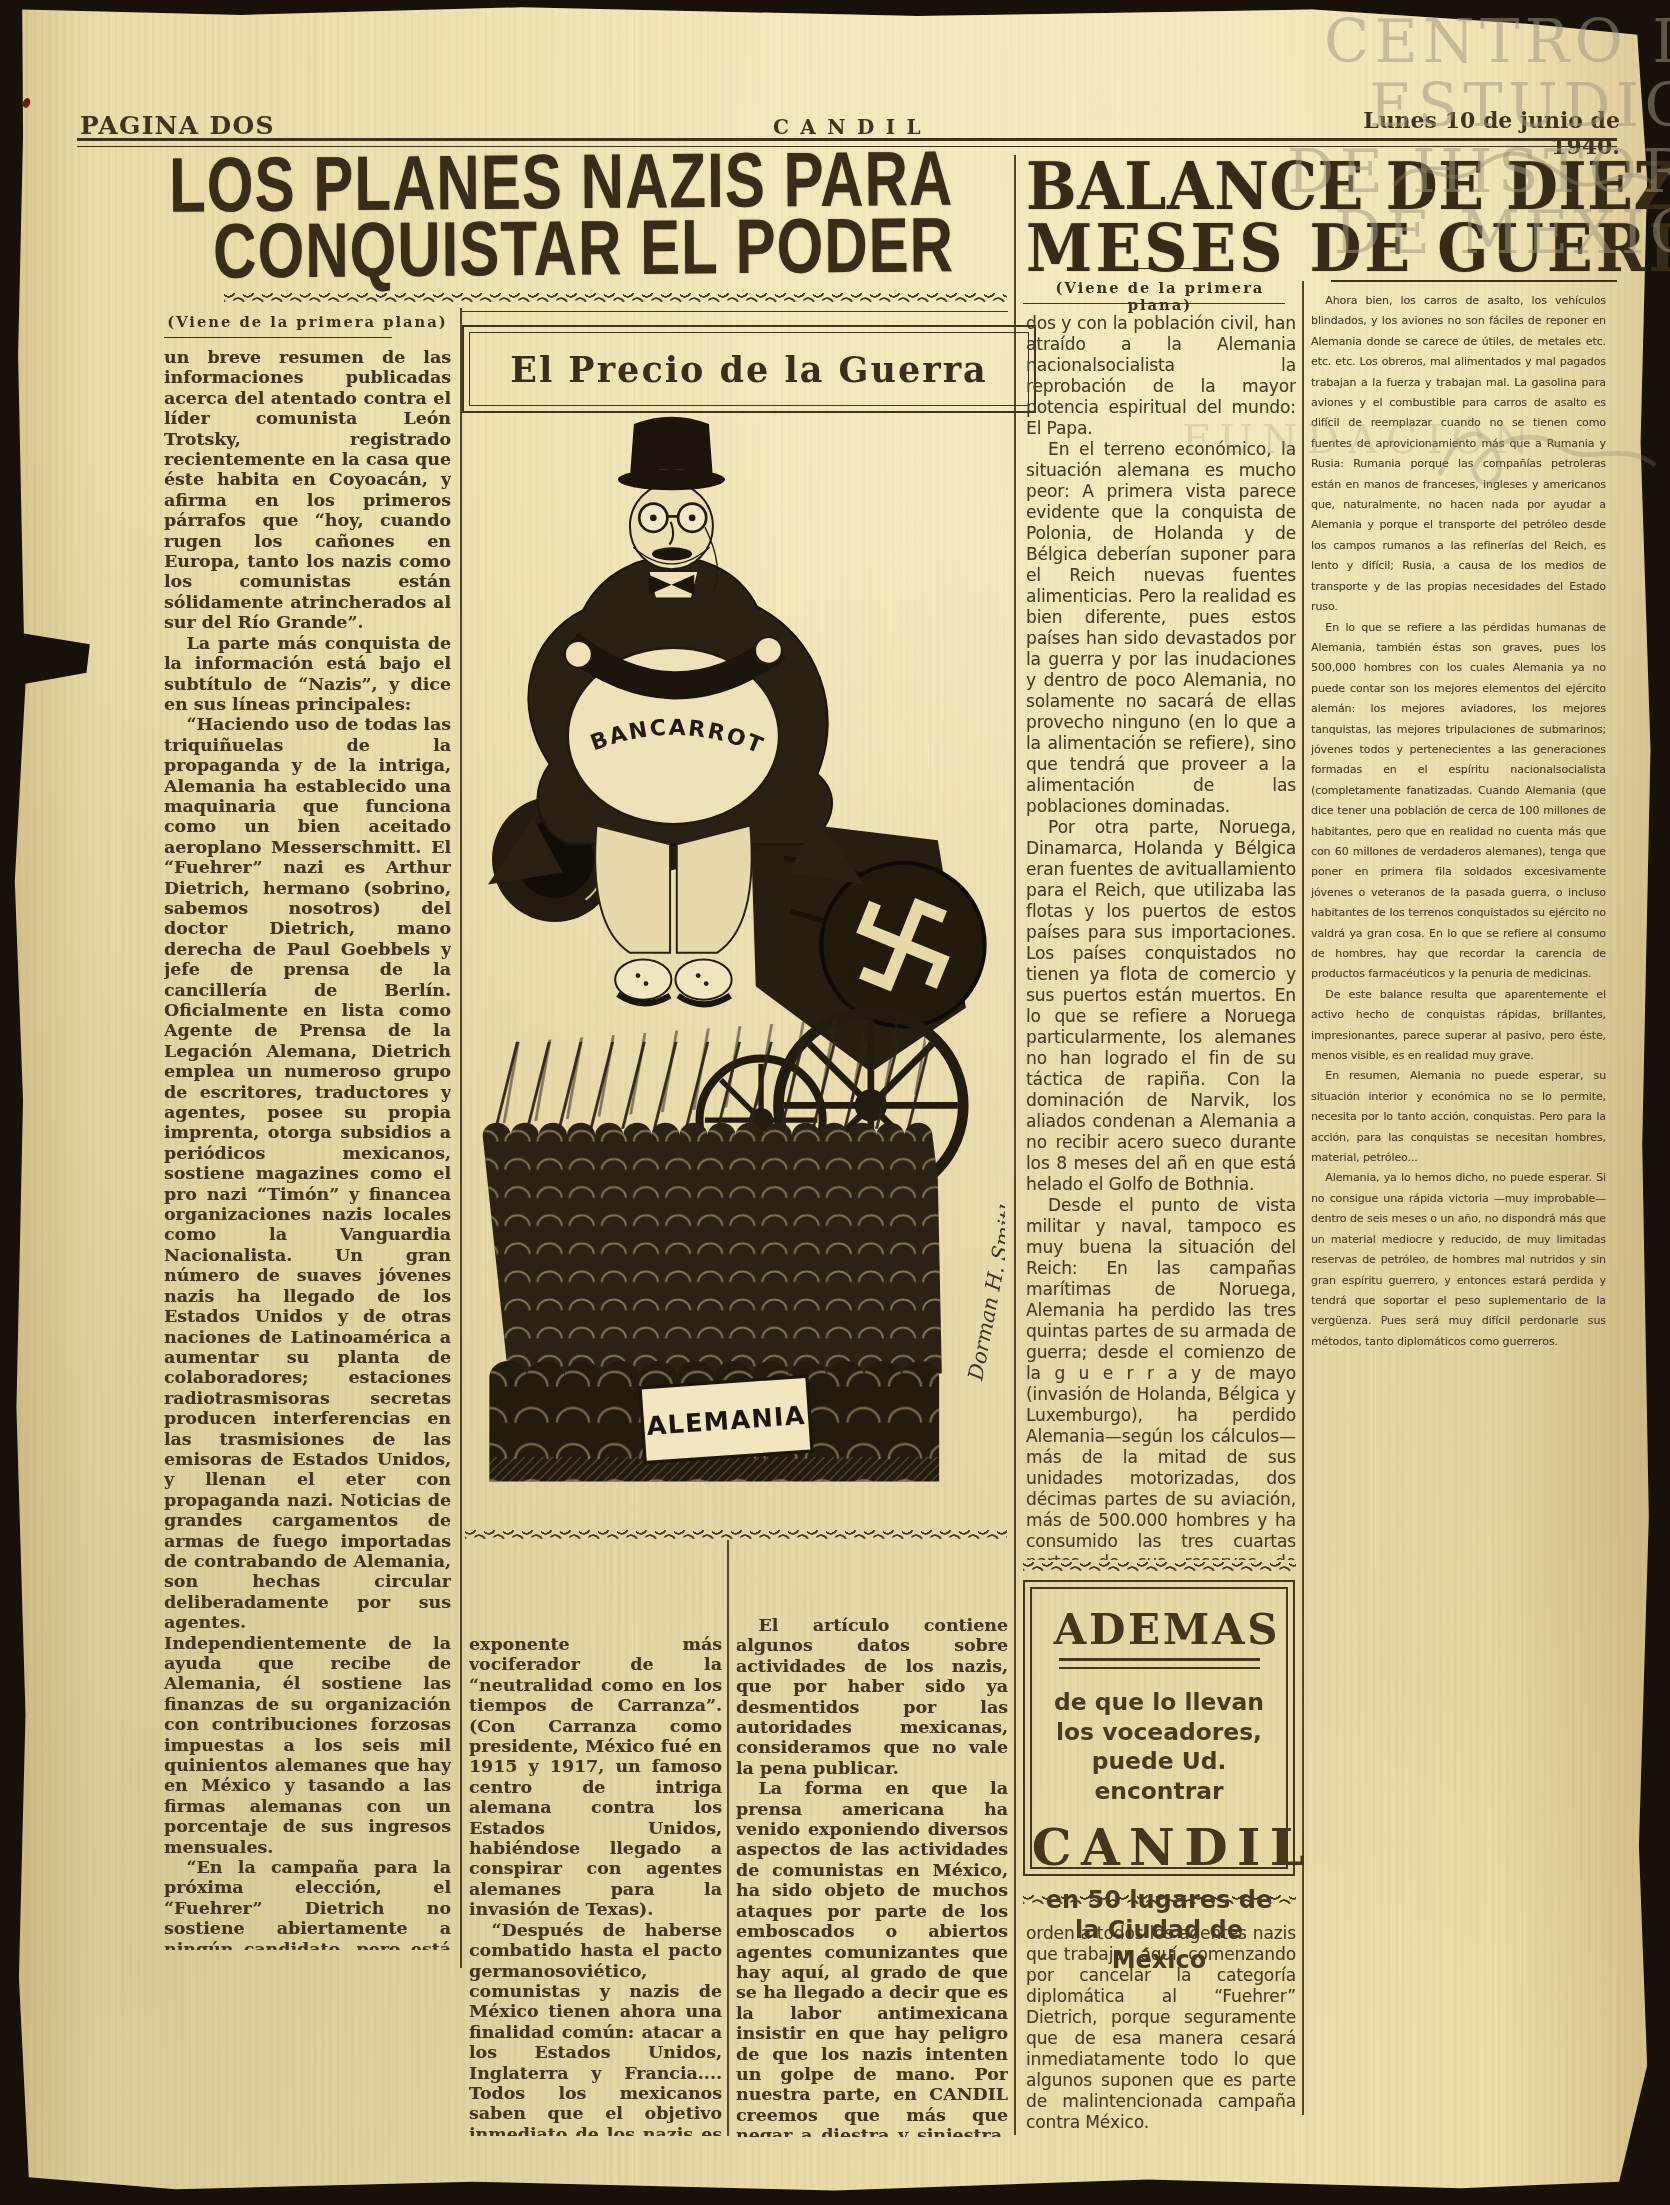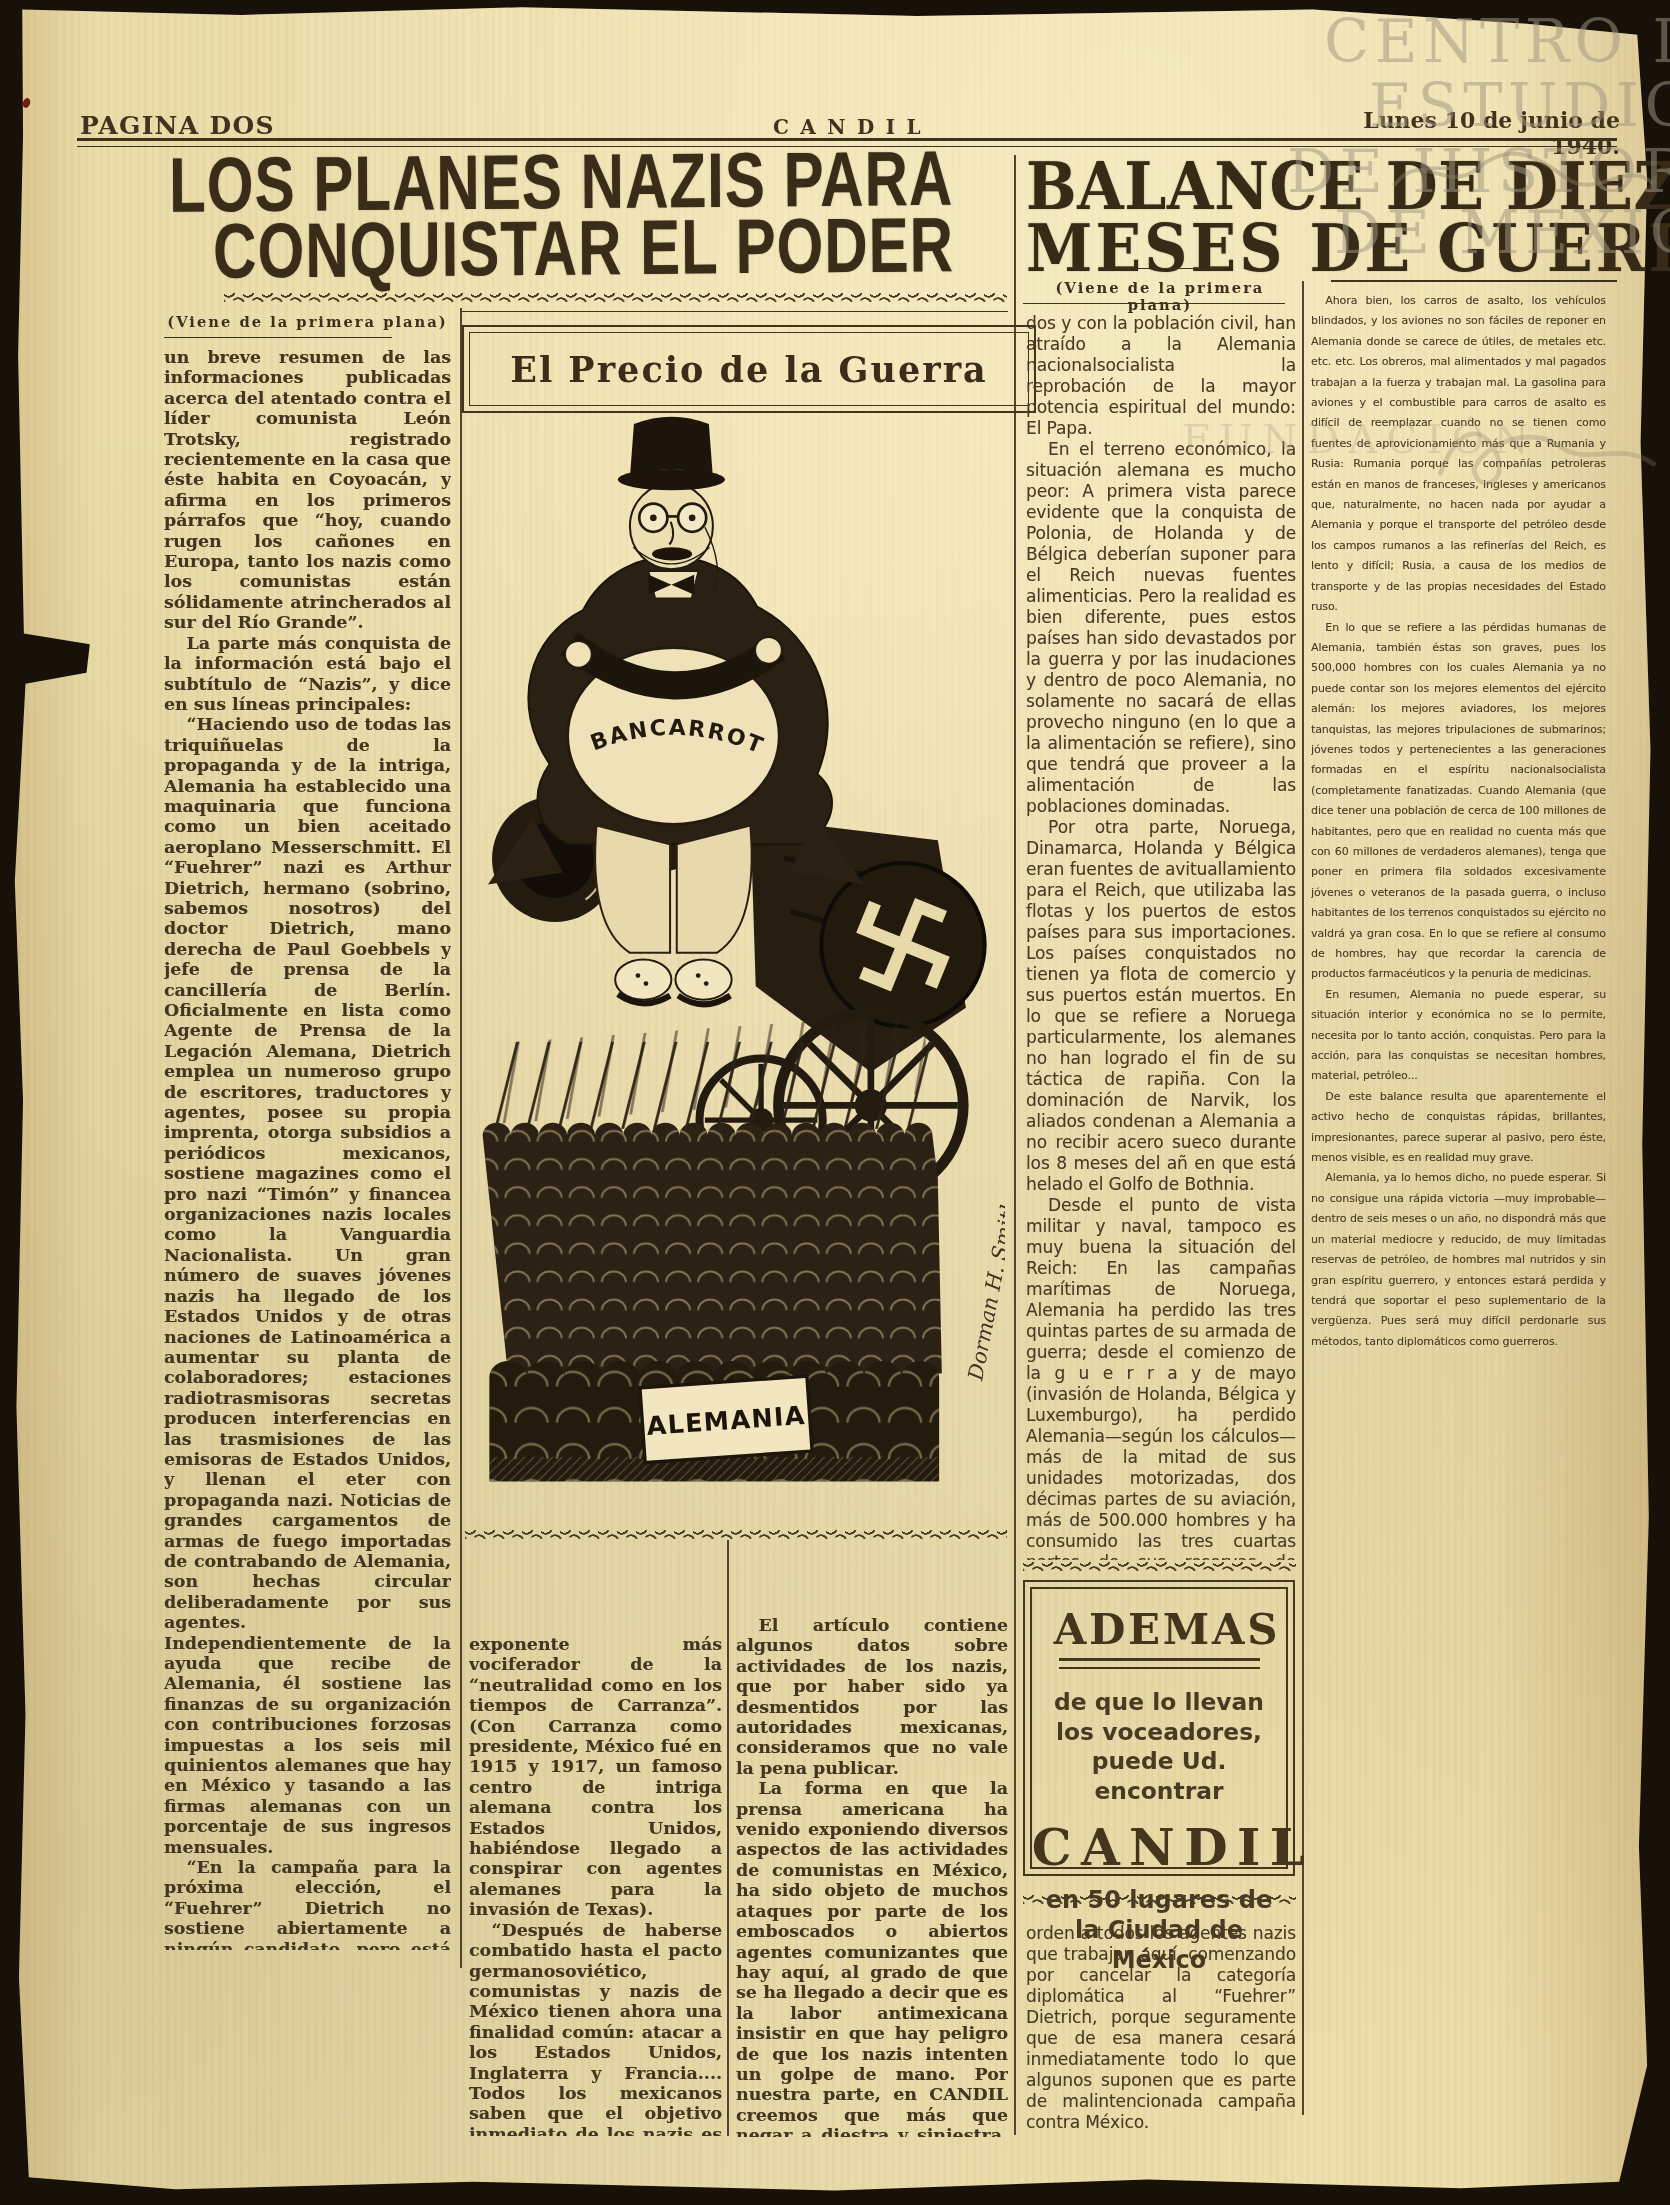--- a/index.html
+++ b/index.html
@@ -247,22 +247,22 @@
     </div>
   </div>
   <div class="abs wavy" style="left:1023px;top:1895px;width:273px;"></div>
   <div class="abs sansbody" style="left:1026px;top:1923px;width:270px;height:208px;">
     <p class="noind">orden a todos los agentes nazis que trabajan aquí, comenzando por cancelar la categoría diplomática al “Fuehrer” Dietrich, porque seguramente que de esa manera cesará inmediatamente todo lo que algunos suponen que es parte de malintencionada campaña contra México.</p>
   </div>
 
   <div class="abs sansbody" style="left:1311px;top:291px;width:295px;height:1825px;font-size:11px;line-height:20.4px;">
     <p>Ahora bien, los carros de asalto, los vehículos blindados, y los aviones no son fáciles de reponer en Alemania donde se carece de útiles, de metales etc. etc. etc. Los obreros, mal alimentados y mal pagados trabajan a la fuerza y trabajan mal. La gasolina para aviones y el combustible para carros de asalto es difícil de reemplazar cuando no se tienen como fuentes de aprovicionamiento más que a Rumania y Rusia: Rumania porque las compañías petroleras están en manos de franceses, ingleses y americanos que, naturalmente, no hacen nada por ayudar a Alemania y porque el transporte del petróleo desde los campos rumanos a las refinerías del Reich, es lento y difícil; Rusia, a causa de los medios de transporte y de las propias necesidades del Estado ruso.</p>
     <p>En lo que se refiere a las pérdidas humanas de Alemania, también éstas son graves, pues los 500,000 hombres con los cuales Alemania ya no puede contar son los mejores elementos del ejército alemán: los mejores aviadores, los mejores tanquistas, las mejores tripulaciones de submarinos; jóvenes todos y pertenecientes a las generaciones formadas en el espíritu nacionalsocialista (completamente fanatizadas. Cuando Alemania (que dice tener una población de cerca de 100 millones de habitantes, pero que en realidad no cuenta más que con 60 millones de verdaderos alemanes), tenga que poner en primera fila soldados excesivamente jóvenes o veteranos de la pasada guerra, o incluso habitantes de los terrenos conquistados su ejército no valdrá ya gran cosa. En lo que se refiere al consumo de hombres, hay que recordar la carencia de productos farmacéuticos y la penuria de medicinas.</p>
+    <p>De este balance resulta que aparentemente el activo hecho de conquistas rápidas, brillantes, impresionantes, parece superar al pasivo, pero éste, menos visible, es en realidad muy grave.</p>
     <p>En resumen, Alemania no puede esperar, su situación interior y económica no se lo permite, necesita por lo tanto acción, conquistas. Pero para la acción, para las conquistas se necesitan hombres, material, petróleo...</p>
-    <p>De este balance resulta que aparentemente el activo hecho de conquistas rápidas, brillantes, impresionantes, parece superar al pasivo, pero éste, menos visible, es en realidad muy grave.</p>
     <p>Alemania, ya lo hemos dicho, no puede esperar. Si no consigue una rápida victoria —muy improbable—dentro de seis meses o un año, no dispondrá más que un material mediocre y reducido, de muy limitadas reservas de petróleo, de hombres mal nutridos y sin gran espíritu guerrero, y entonces estará perdida y tendrá que soportar el peso suplementario de la vergüenza. Pues será muy difícil perdonarle sus métodos, tanto diplomáticos como guerreros.</p>
   </div>
 
   <div class="abs wm" style="left:1324px;top:6.7px;font-size:59px;">CENTRO DE</div>
   <div class="abs wm" style="left:1369px;top:71px;font-size:59px;">ESTUDIOS</div>
   <div class="abs wm" style="left:1287px;top:137px;font-size:59px;">DE HISTORIA</div>
   <div class="abs wm" style="left:1334px;top:198px;font-size:59px;">DE MEXICO</div>
   <div class="abs wm" style="left:1182px;top:396px;font-size:40px;letter-spacing:9.4px;color:rgba(160,150,126,.28);margin-top:20px;">FUNDACIÓN</div>
   <svg class="abs" style="left:1389px;top:143px;z-index:41;" width="268" height="60" viewBox="0 0 400 90">
     <path d="M8 62 C50 8 84 78 132 38 S218 18 264 52 S352 26 392 58" fill="none" stroke="rgba(140,130,105,.40)" stroke-width="6" stroke-linecap="round"></path>

